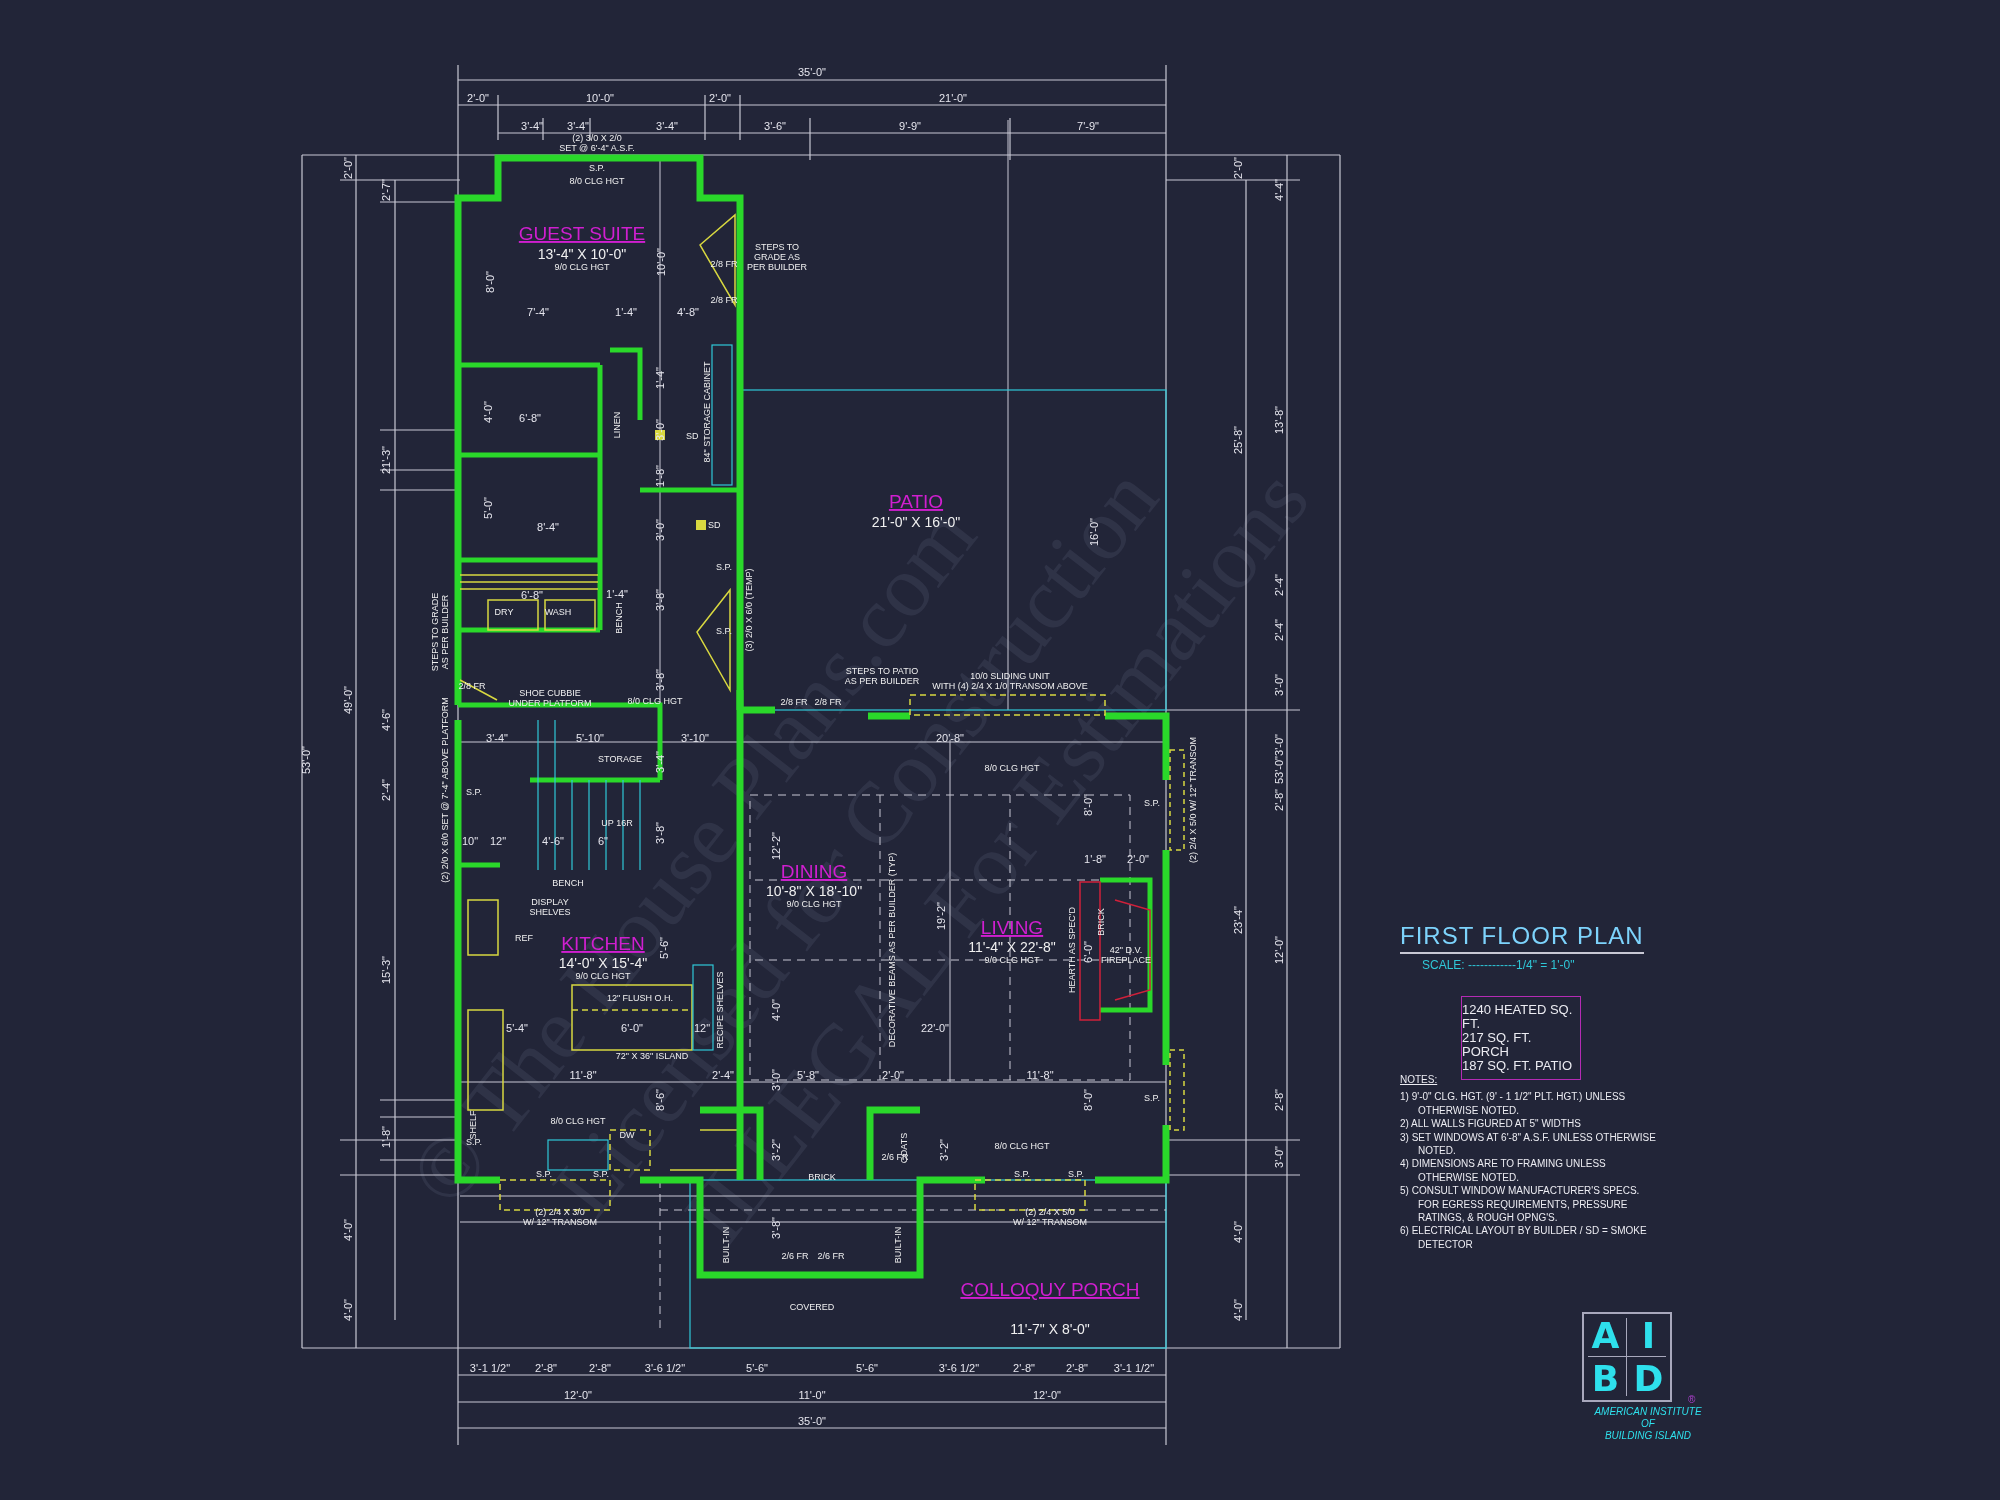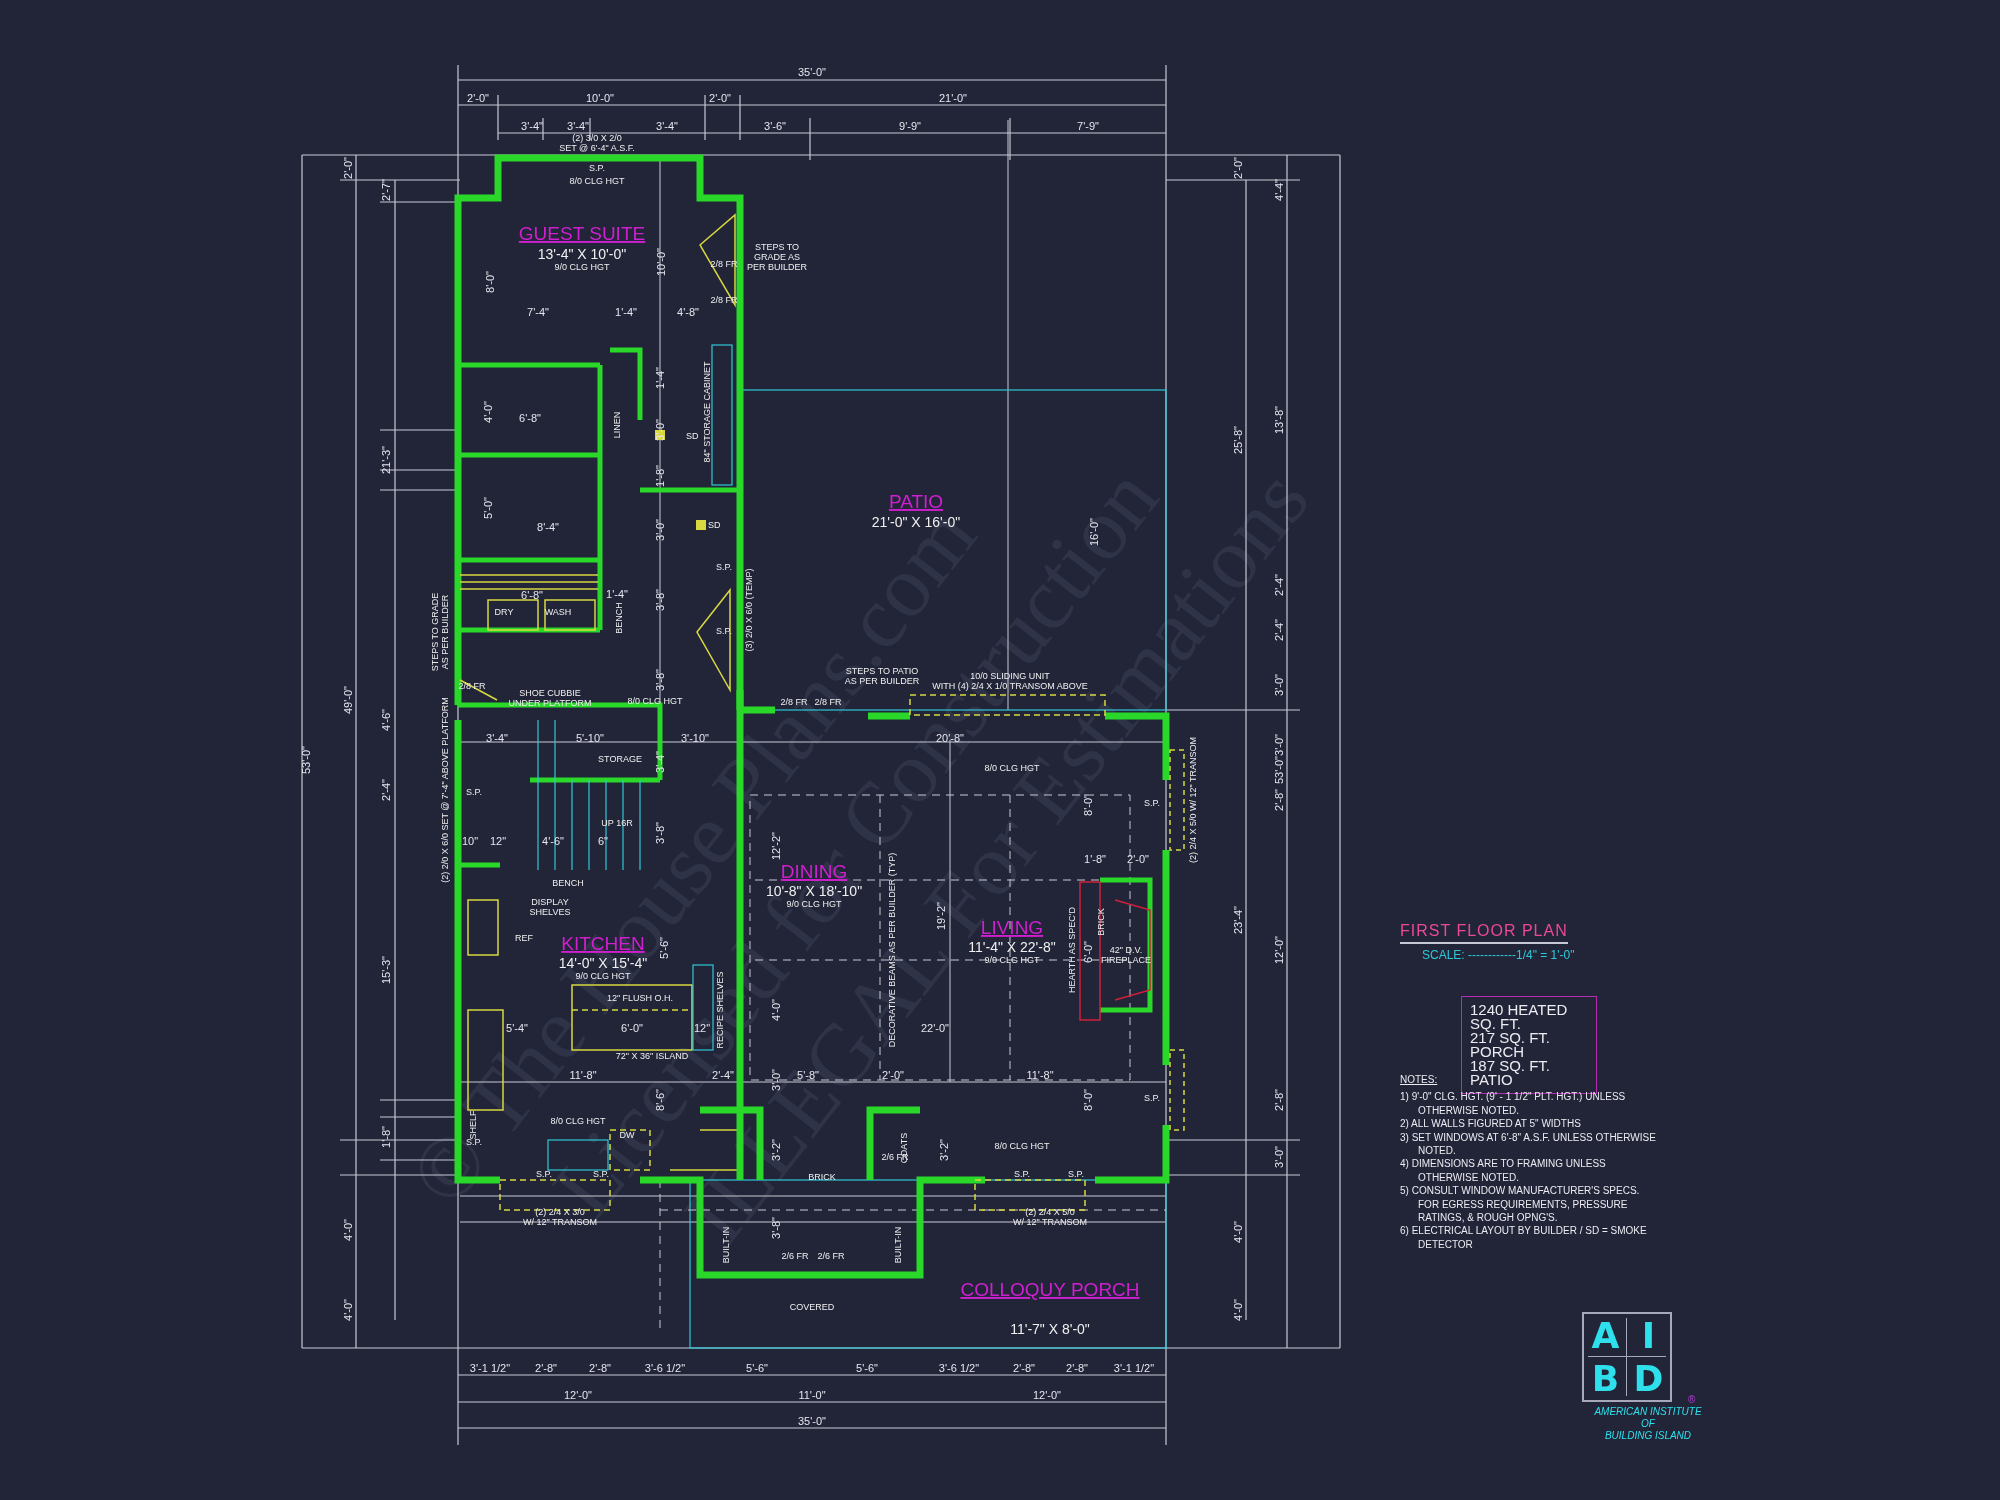--- a/index.html
+++ b/index.html
@@ -5,23 +5,23 @@
   html,body{margin:0;padding:0;}
   body{width:2000px;height:1500px;background:#222538;overflow:hidden;position:relative;
        font-family:"Liberation Sans",sans-serif;color:#e8e8f0;}
   svg{position:absolute;left:0;top:0;}
   .dim{fill:#e6e6ee;font-size:11px;font-family:"Liberation Sans",sans-serif;}
   .room{fill:#d01fd0;font-size:19px;font-family:"Liberation Sans",sans-serif;text-decoration:underline;}
   .rsize{fill:#f0f0f0;font-size:14px;font-family:"Liberation Sans",sans-serif;}
   .lbl{fill:#f0f0f0;font-size:9px;font-family:"Liberation Sans",sans-serif;}
   .wm{fill:#3b3f55;font-size:88px;font-family:"Liberation Serif",serif;opacity:.55;}
   #title-block{position:absolute;left:1400px;top:922px;width:260px;}
-  #plan-title{font-size:16px;letter-spacing:1px;color:#ec4899;border-bottom:2px solid #c8c8d4;padding-bottom:2px;display:inline-block;font-family:"Liberation Sans",sans-serif;text-align:center;}
+  #plan-title{font-size:24px;letter-spacing:1px;color:#7dd3fc;border-bottom:2px solid #c8c8d4;padding-bottom:2px;display:inline-block;font-family:"Liberation Sans",sans-serif;text-align:center;}
   #plan-scale{font-size:12px;color:#2fc8d8;margin-top:4px;margin-left:22px;}
-  #sqft-box{position:absolute;left:1461px;top:996px;width:118px;border:1.5px solid #b42bb4;padding:6px 8px;font-size:15px;line-height:14px;color:#ececf2;}
+  #sqft-box{position:absolute;left:1461px;top:996px;width:118px;border:1.5px solid #b42bb4;padding:6px 0;font-size:13px;line-height:14px;color:#ececf2;}
   #notes{position:absolute;left:1400px;top:1073px;width:260px;font-size:10px;line-height:13.4px;color:#ececf2;}
   #notes .nh{text-decoration:underline;margin-bottom:4px;}
   #notes .ni{padding-left:18px;text-indent:-18px;}
   #logo{position:absolute;left:1568px;top:1312px;width:160px;text-align:center;}
   #logo-box{width:86px;height:86px;border:2px solid #a8a8bc;margin-left:14px;position:relative;}
   #logo-box .q{position:absolute;width:43px;height:43px;color:#2ee0ec;font-weight:bold;font-size:36px;line-height:43px;text-align:center;font-family:"DejaVu Sans",sans-serif;}
   #logo-box .vl{position:absolute;left:42px;top:4px;width:1px;height:78px;background:#a8a8bc;}
   #logo-box .hl{position:absolute;top:42px;left:4px;height:1px;width:78px;background:#a8a8bc;}
   #logo-reg{position:absolute;left:104px;top:80px;color:#b040d0;font-size:10px;}
   #logo-name{color:#2ee0ec;font-size:10px;line-height:12px;margin-top:4px;font-style:italic;}

